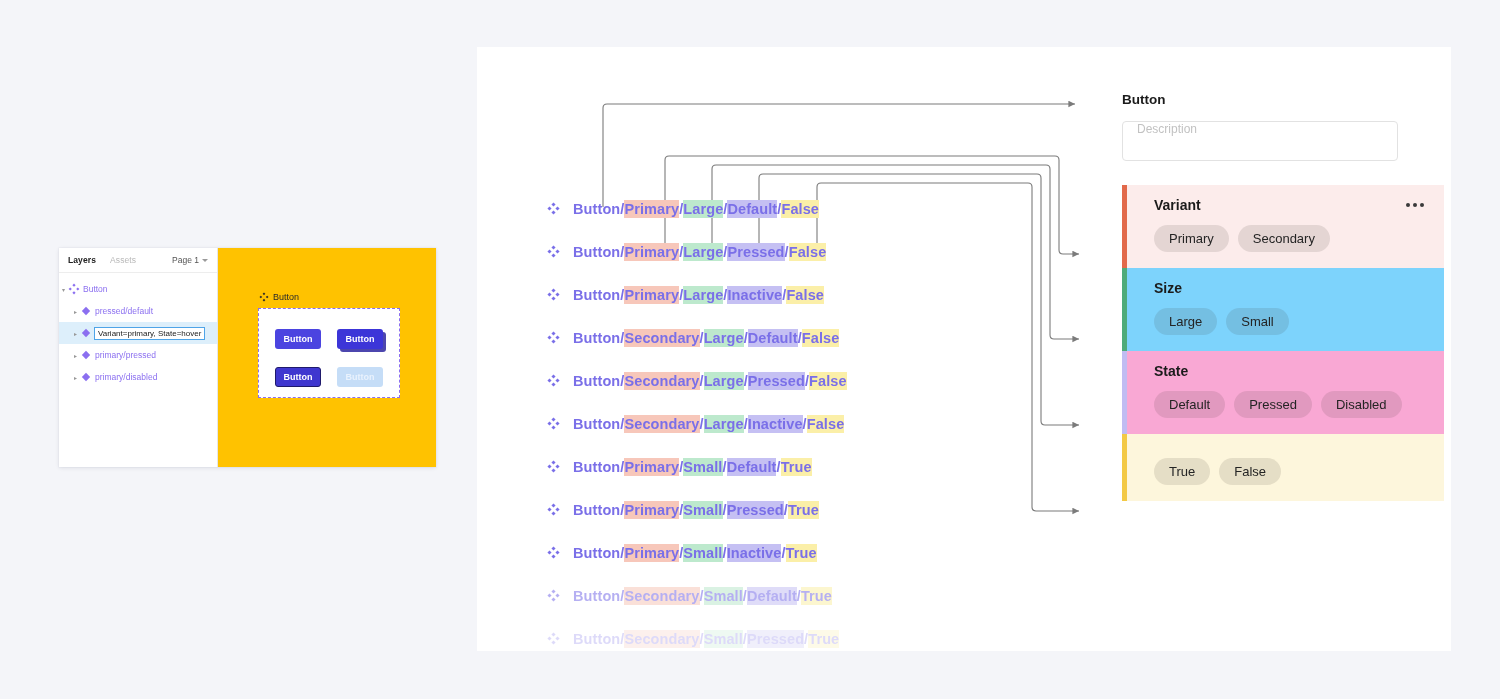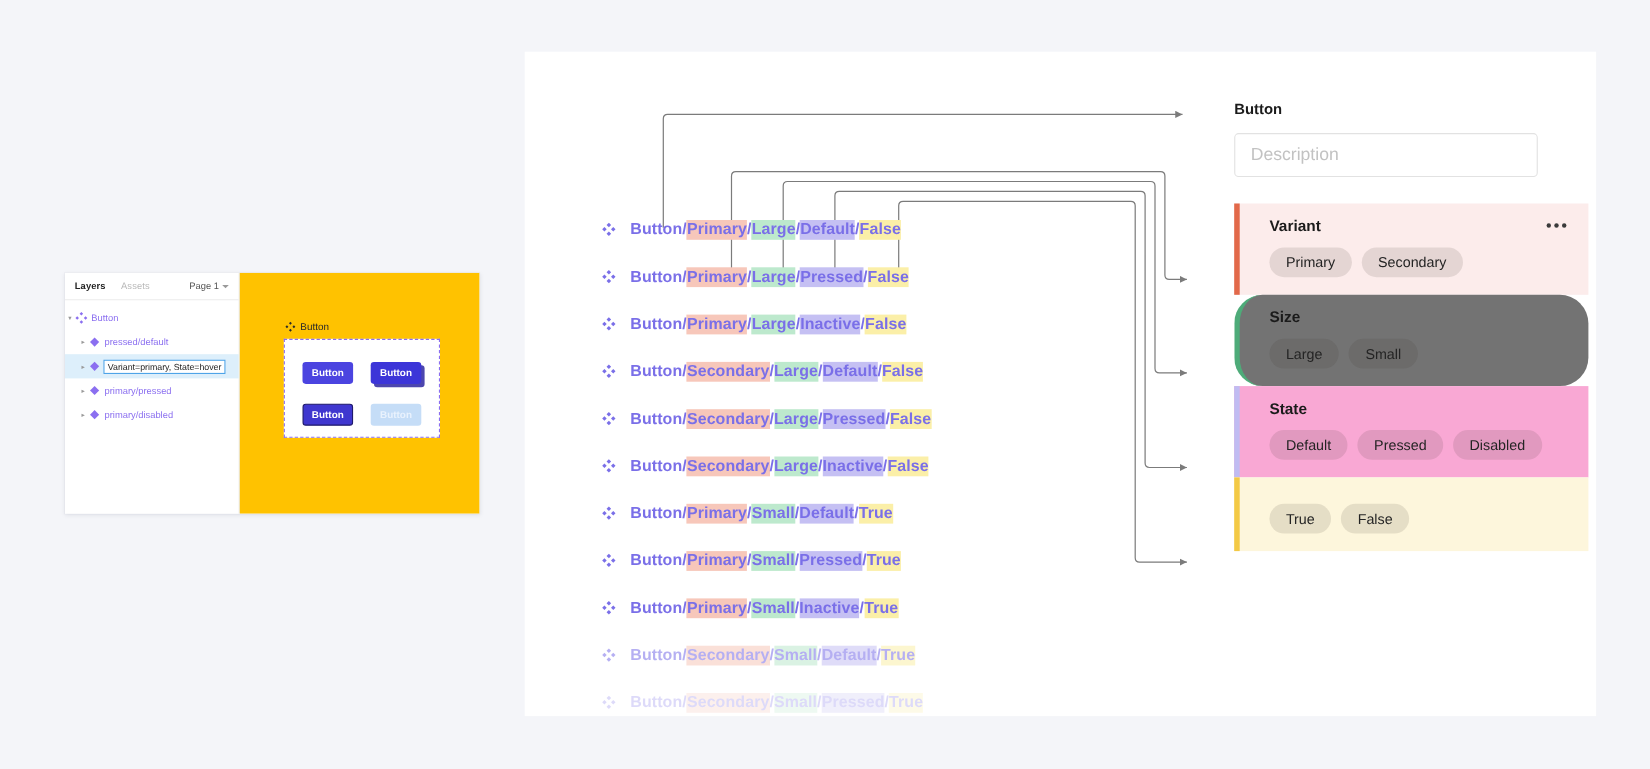--- a/index.html
+++ b/index.html
@@ -111,29 +111,29 @@
   .seg.hl-state   { background: #c5c0f3; }
   .seg.hl-icon    { background: #fbefa8; }
   .sep { color: #7a6fe8; }
 
   
   .props { position: absolute; left: 645px; top: 45px; width: 300px; }
   .props-title { font-size: 13.5px; font-weight: bold; color: #1b1b1b; }
   .desc-input {
     margin-top: 14px; height: 40px; width: 276px;
     border: 1px solid #e2e2e2; border-radius: 4px;
-    display: flex; align-items: center; padding: 0 14px;
-    font-size: 16px; color: #c2c2c2;
+    display: flex; padding: 0 14px;
+    font-size: 12px; color: #c2c2c2;
   }
   .prop-group {
     width: 322px; margin-top: 0; position: relative;
     padding: 12px 0 16px 27px; border-left: 5px solid transparent;
   }
   .prop-group.variant { background: #fceceb; border-left-color: #e2694a; margin-top: 24px; }
-  .prop-group.size    { background: #737373; border-left-color: #4eab79; border-radius: 26px; }
+  .prop-group.size    { background: #7dd3fc; border-left-color: #4eab79; }
   .prop-group.state   { background: #f9a8d4; border-left-color: #c0bcf2; }
   .prop-group.icon    { background: #fdf6dc; border-left-color: #f3c945; }
   .prop-head {
     display: flex; align-items: center; font-size: 14px;
     font-weight: bold; color: #1b1b1b; padding-right: 20px;
   }
   .dots { margin-left: auto; display: flex; gap: 3px; }
   .dots i { width: 4px; height: 4px; border-radius: 50%; background: #3a3a3a; display: block; }
   .chips { margin-top: 12px; display: flex; gap: 9px; }
   .chip {

